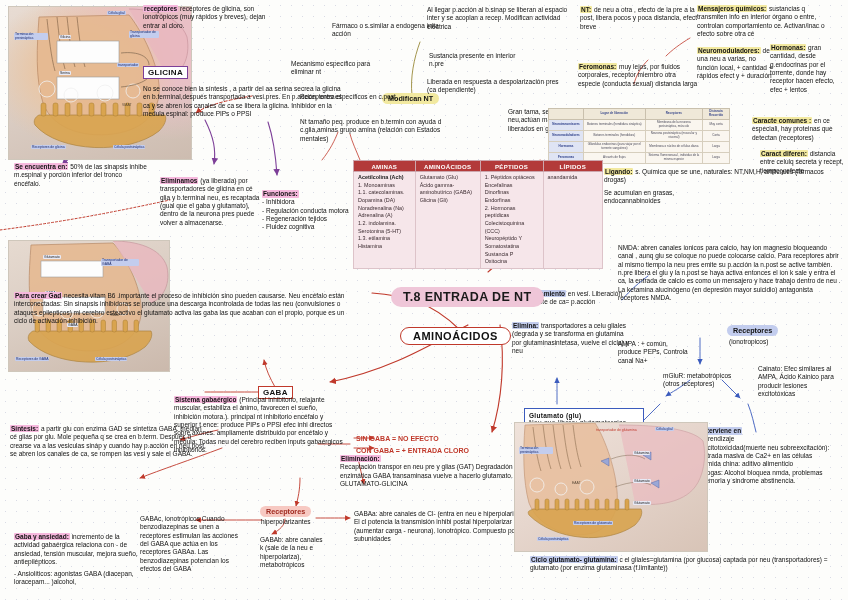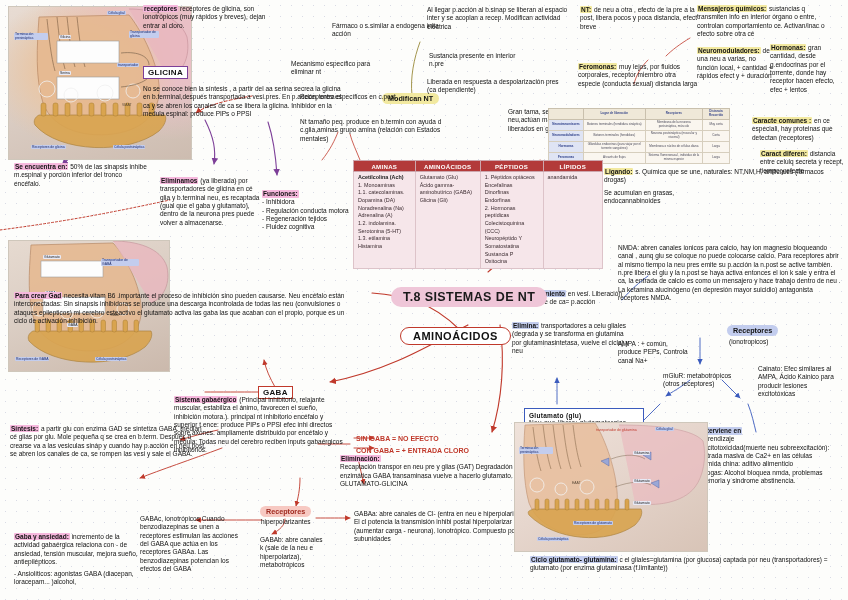--- a/index.html
+++ b/index.html
@@ -338,21 +338,21 @@
           <div>Sustancia P</div>
           <div>Oxitocina</div>
         </td>
         <td>
           <div>anandamida</div>
         </td>
       </tr>
     </tbody>
   </table>
 
-  <div class="title-center" style="left:391px;top:287px;">T.8 SISTEMAS DE NT</div>
+  <div class="title-center" style="left:391px;top:287px;">T.8 ENTRADA DE NT</div>
   <div class="title-sub" style="left:400px;top:327px;">AMINOÁCIDOS</div>
 
   <div class="fig" style="left:8px;top:240px;width:160px;height:130px;background:linear-gradient(160deg,#e6dad0 0%,#dbcec4 45%,#cbb9ac 100%);">
     <svg viewBox="0 0 160 130" style="position:absolute;inset:0;width:100%;height:100%;">
       <path d="M22,4 C20,32 18,58 26,82 C36,106 72,114 98,108 C124,102 134,84 132,64 C130,40 114,12 104,2 Z" fill="#e6b88f" opacity=".85" stroke="#b6855f" stroke-width=".8"></path>
       <path d="M104,0 C126,0 152,6 158,26 C162,46 152,58 142,62" fill="#eab8bf" opacity=".8" stroke="#c08a93" stroke-width=".7"></path>
       <rect x="32" y="20" width="62" height="16" fill="#fdfdfd" stroke="#9a9a9a" stroke-width=".55"></rect>
       <rect x="34" y="56" width="62" height="16" fill="#fdfdfd" stroke="#9a9a9a" stroke-width=".55"></rect>
       <path d="M20,100 C44,126 108,128 136,106 C142,100 144,94 142,90 L24,90 C20,92 18,96 20,100 Z" fill="#d9a44f" opacity=".9" stroke="#a87c33" stroke-width=".7"></path>
       <g fill="#d9a44f" stroke="#a87c33" stroke-width=".5">

